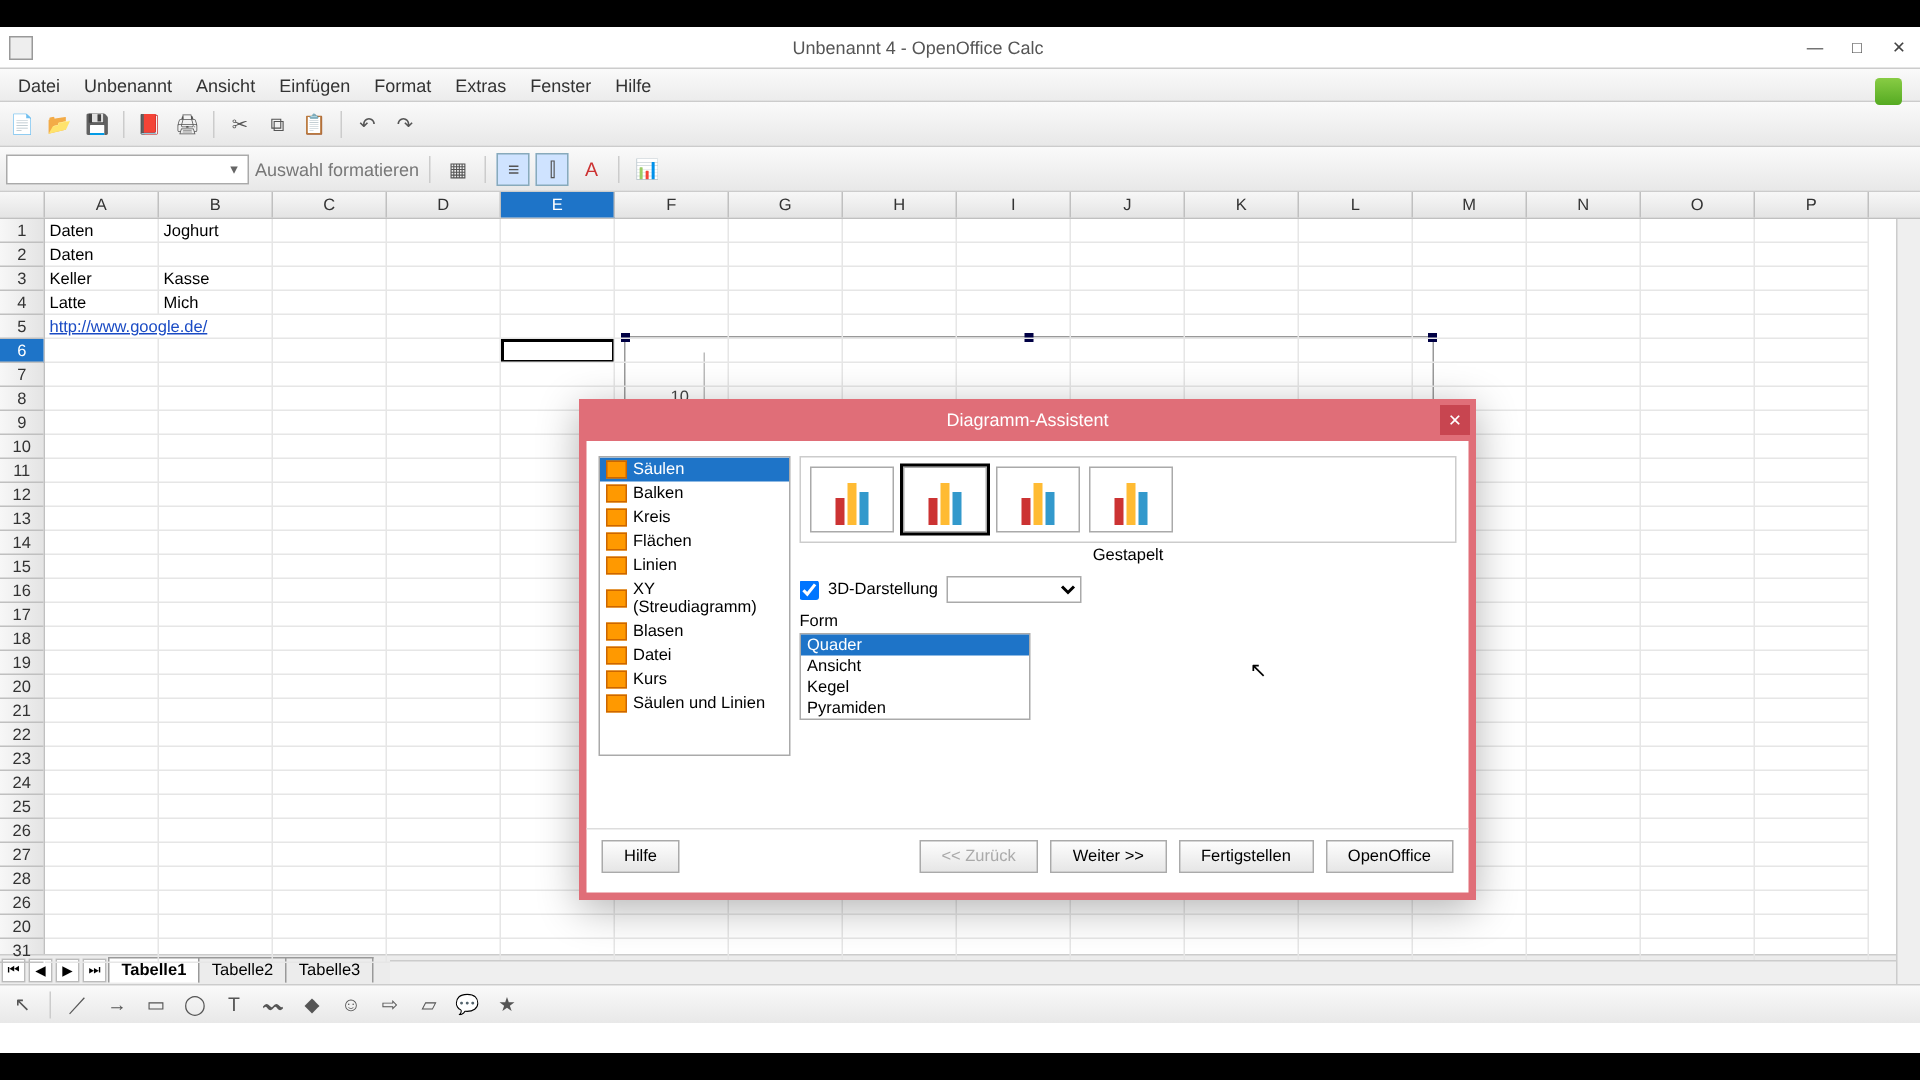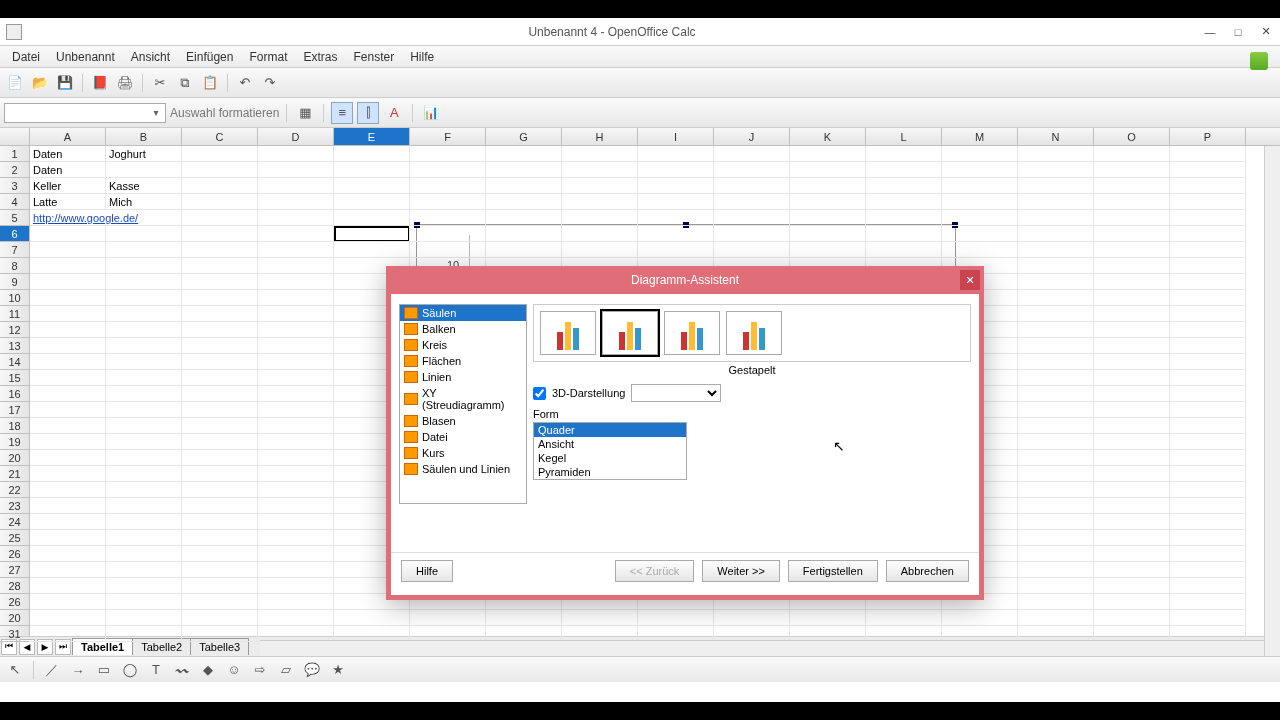--- a/index.html
+++ b/index.html
@@ -841,20 +841,20 @@
           </div>
         </div>
       </div>
     </div>
     <div class="dlg-buttons">
       <button class="btn">Hilfe</button>
       <div class="spacer"></div>
       <button class="btn" disabled="">&lt;&lt; Zurück</button>
       <button class="btn">Weiter &gt;&gt;</button>
       <button class="btn">Fertigstellen</button>
-      <button class="btn">Abbrechen</button>
+      <button class="btn">OpenOffice</button>
     </div>
   </div>
 
   <div class="cursor-arrow">↖</div>
 
 </div>
 <div class="letterbox-bot"></div>
 
 </body></html>

